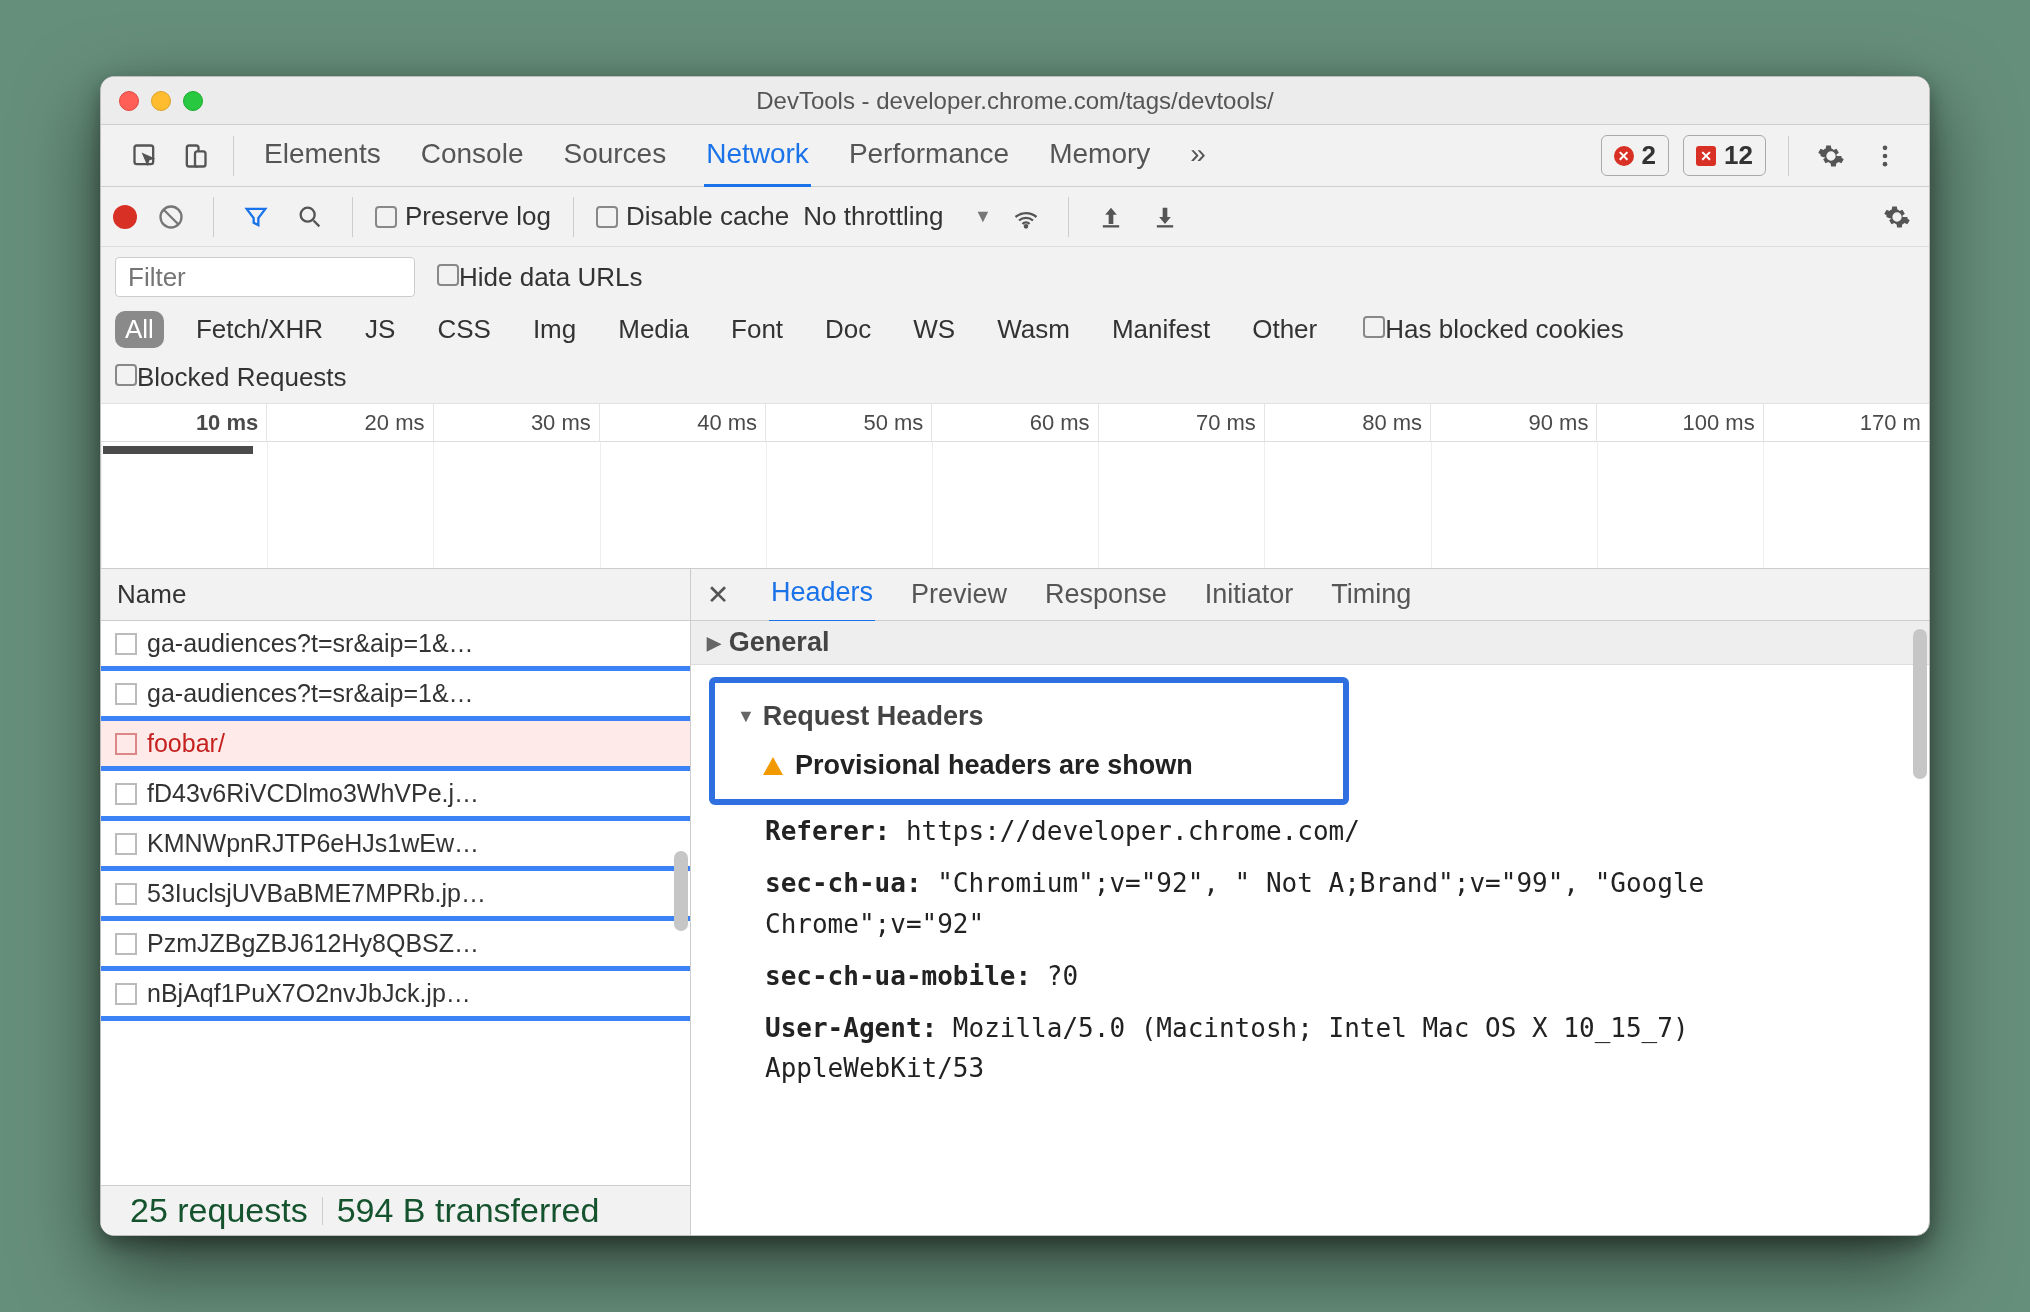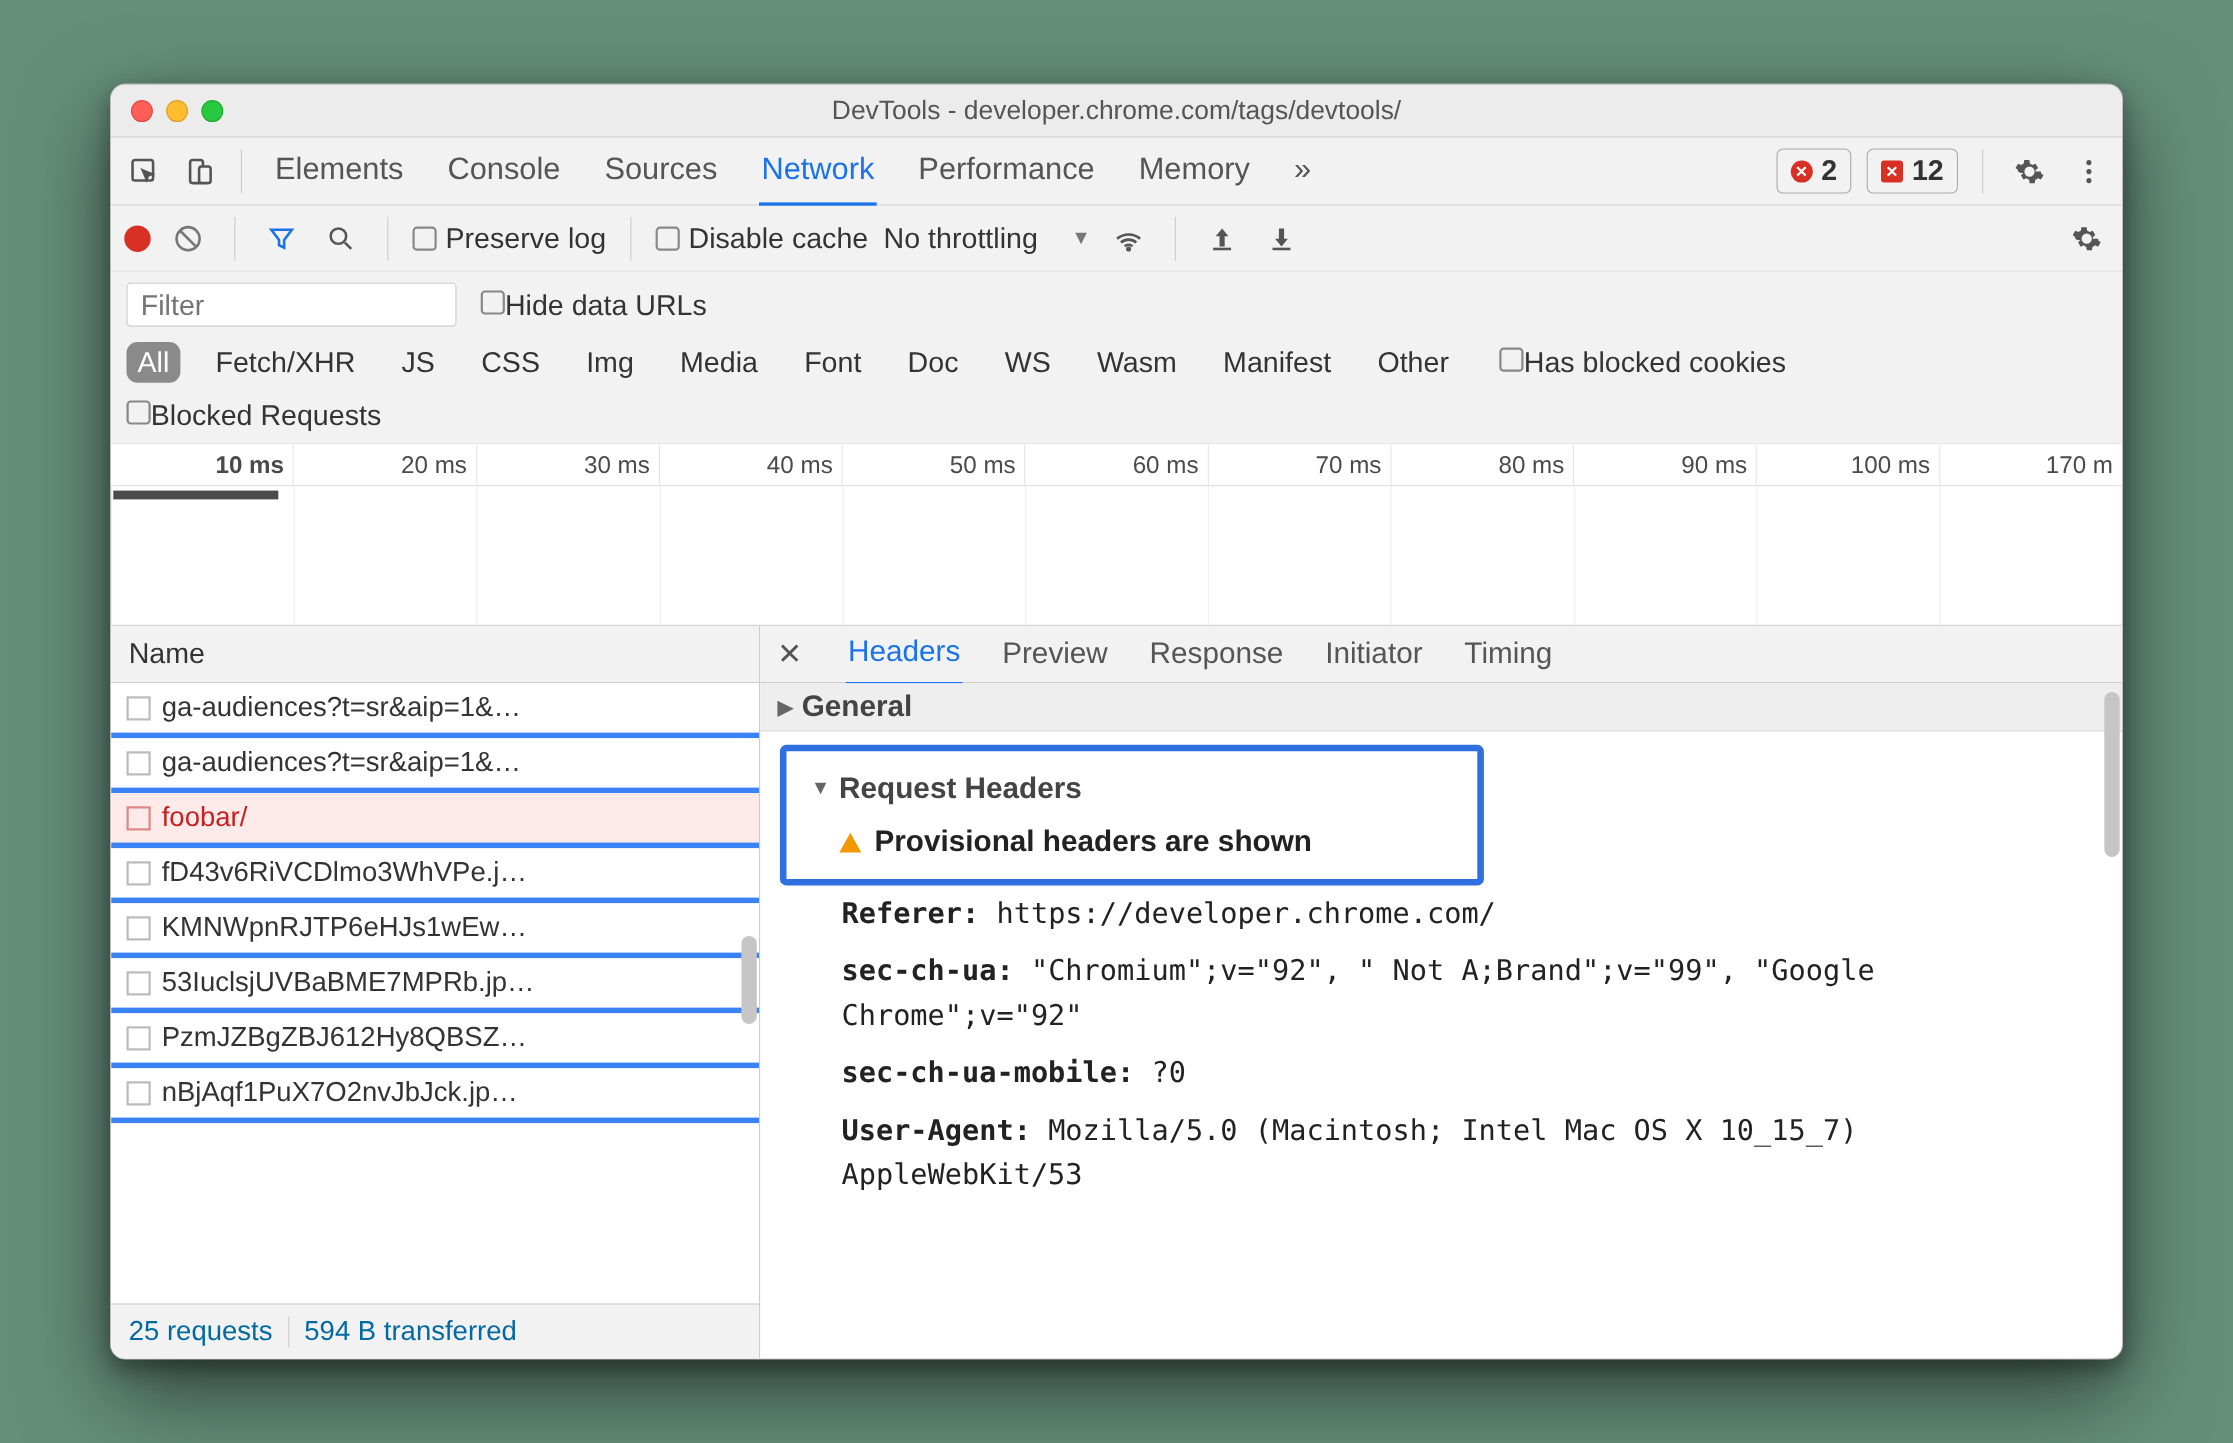--- a/index.html
+++ b/index.html
@@ -38,21 +38,21 @@
   .traffic { display:flex; gap:12px; margin-left:18px; }
   .dot { width:20px;height:20px;border-radius:50%; }
   .dot.red{background:#ff5f57;border:1px solid #e14640;}
   .dot.yellow{background:#febc2e;border:1px solid #dba127;}
   .dot.green{background:#28c840;border:1px solid #1aab2b;}
   .titletxt{ position:absolute; left:0;right:0;text-align:center; color:#555;font-size:24px;}
   
   .tabbar{
     height:62px;border-bottom:1px solid #cfcfcf;
     display:flex; align-items:center; background:#f2f2f2;
-    padding:0 10px; gap:10px;
+    padding:0 24px; gap:10px;
   }
   .iconbtn{ width:40px;height:40px;display:flex;align-items:center;justify-content:center;color:#555;border-radius:4px;}
   .iconbtn svg{width:28px;height:28px;}
   .vsep{width:1px;height:40px;background:#ccc;margin:0 8px;}
   .tabs{display:flex;gap:36px;margin-left:10px;font-size:28px;color:#555;}
   .tab{padding:14px 2px;}
   .tab.active{color:#1a73e8;border-bottom:4px solid #1a73e8;}
   .righttabs{margin-left:auto;display:flex;align-items:center;gap:14px;}
   .badge{border:1px solid #aaa;border-radius:6px;padding:4px 12px;display:flex;align-items:center;gap:8px;font-size:26px;font-weight:600;color:#333;}
   .badge .bic{width:20px;height:20px;border-radius:50%;display:flex;align-items:center;justify-content:center;color:#fff;font-size:14px;font-weight:700;}
@@ -89,21 +89,21 @@
   
   .split{flex:1;display:flex;min-height:0;}
   
   .leftpane{width:590px;border-right:1px solid #ccc;display:flex;flex-direction:column;background:#fff;min-height:0;}
   .lh{height:52px;border-bottom:1px solid #ccc;background:#f2f2f2;display:flex;align-items:center;padding:0 16px;font-size:26px;color:#333;}
   .list{flex:1;overflow:hidden;position:relative;min-height:0;}
   .rowi{height:50px;display:flex;align-items:center;gap:10px;padding:0 14px;border-bottom:5px solid #3b82f6;font-size:25px;color:#333;white-space:nowrap;overflow:hidden;text-overflow:ellipsis;}
   .rowi .ic{width:22px;height:22px;border:2px solid #bbb;flex:none;}
   .rowi.err{background:#ffeaea;color:#c5221f;}
   .scrollbar{position:absolute;right:2px;top:230px;width:14px;height:80px;background:#c6c6c6;border-radius:8px;}
-  .status{height:50px;border-top:1px solid #ccc;background:#f2f2f2;display:flex;align-items:center;padding:0 16px;font-size:25px;color:#0369a1;gap:14px}
+  .status{height:50px;border-top:1px solid #ccc;background:#f2f2f2;display:flex;align-items:center;padding:0 29px;font-size:34px;color:#14532d;gap:14px}
   .status .ssep{width:1px;height:28px;background:#ccc;}
   
   .rightpane{flex:1;display:flex;flex-direction:column;min-height:0;position:relative;}
   .dtabs{height:52px;background:#f2f2f2;border-bottom:1px solid #ccc;display:flex;align-items:center;padding:0 10px;gap:34px;font-size:27px;color:#555;}
   .dtabs .close{width:34px;text-align:center;color:#555;}
   .dtab{padding:12px 2px;}
   .dtab.active{color:#1a73e8;border-bottom:4px solid #1a73e8;}
   .detail{flex:1;overflow:hidden;position:relative;font-size:27px;}
   .section{padding:6px 16px;background:#eee;border-bottom:1px solid #ddd;color:#444;font-weight:700;display:flex;align-items:center;gap:8px;}
   .section .tri{font-size:18px;color:#666;}

